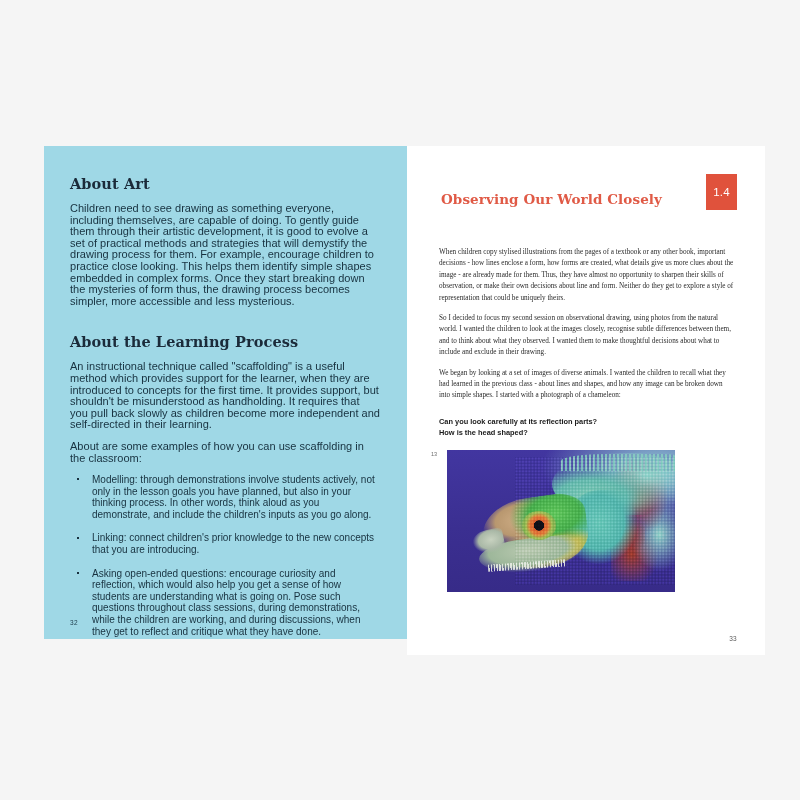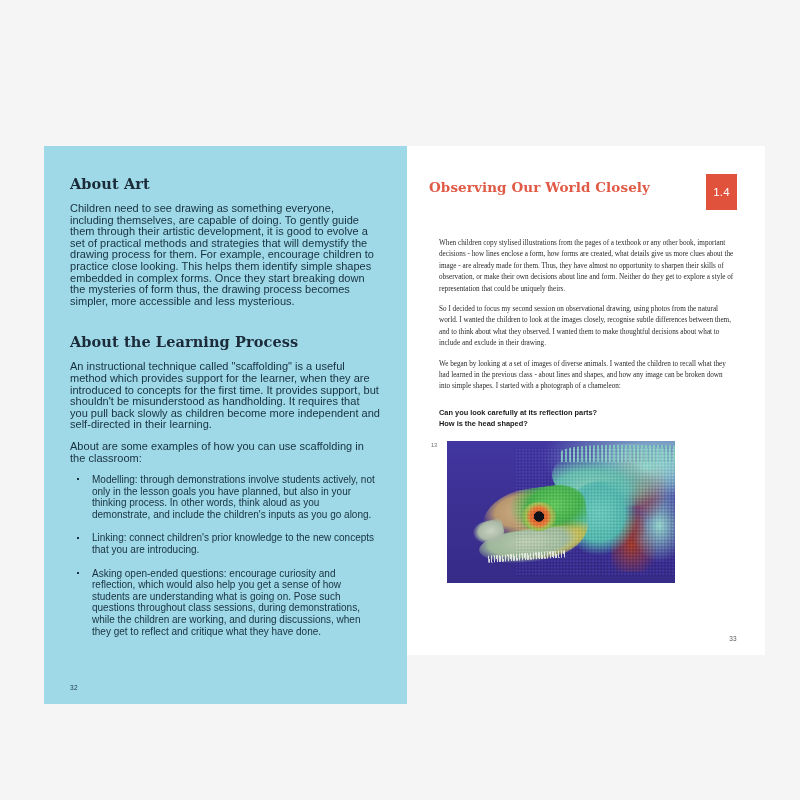--- a/index.html
+++ b/index.html
@@ -20,21 +20,21 @@
     top: 146px;
     width: 721px;
     height: 509px;
     display: flex;
     box-shadow: 0 0 0 0 rgba(0,0,0,0);
   }
 
   
   .page-left {
     width: 363px;
-    height: 558px;
+    height: 493px;
     background: #9fd8e6;
     position: relative;
     box-sizing: border-box;
     padding: 29px 27px 0 26px;
   }
   .page-right {
     width: 358px;
     height: 509px;
     background: #ffffff;
     position: relative;
@@ -98,21 +98,21 @@
   .folio-right { right: 28px; color: #5a5a5a; }
 
   
   .rp-head-row {
     display: flex;
     align-items: flex-start;
     justify-content: space-between;
     margin: 0 0 28px 0;
   }
   h1.chap-title {
-    margin: 0;
+    margin: 12px;
     font-family: "DejaVu Serif", "Liberation Serif", serif;
     font-size: 13.5px;
     font-weight: 700;
     color: #e05a46;
     letter-spacing: 0.1px;
     padding-top: 4px;
   }
   .chap-badge {
     background: #e0523c;
     color: #ffffff;

